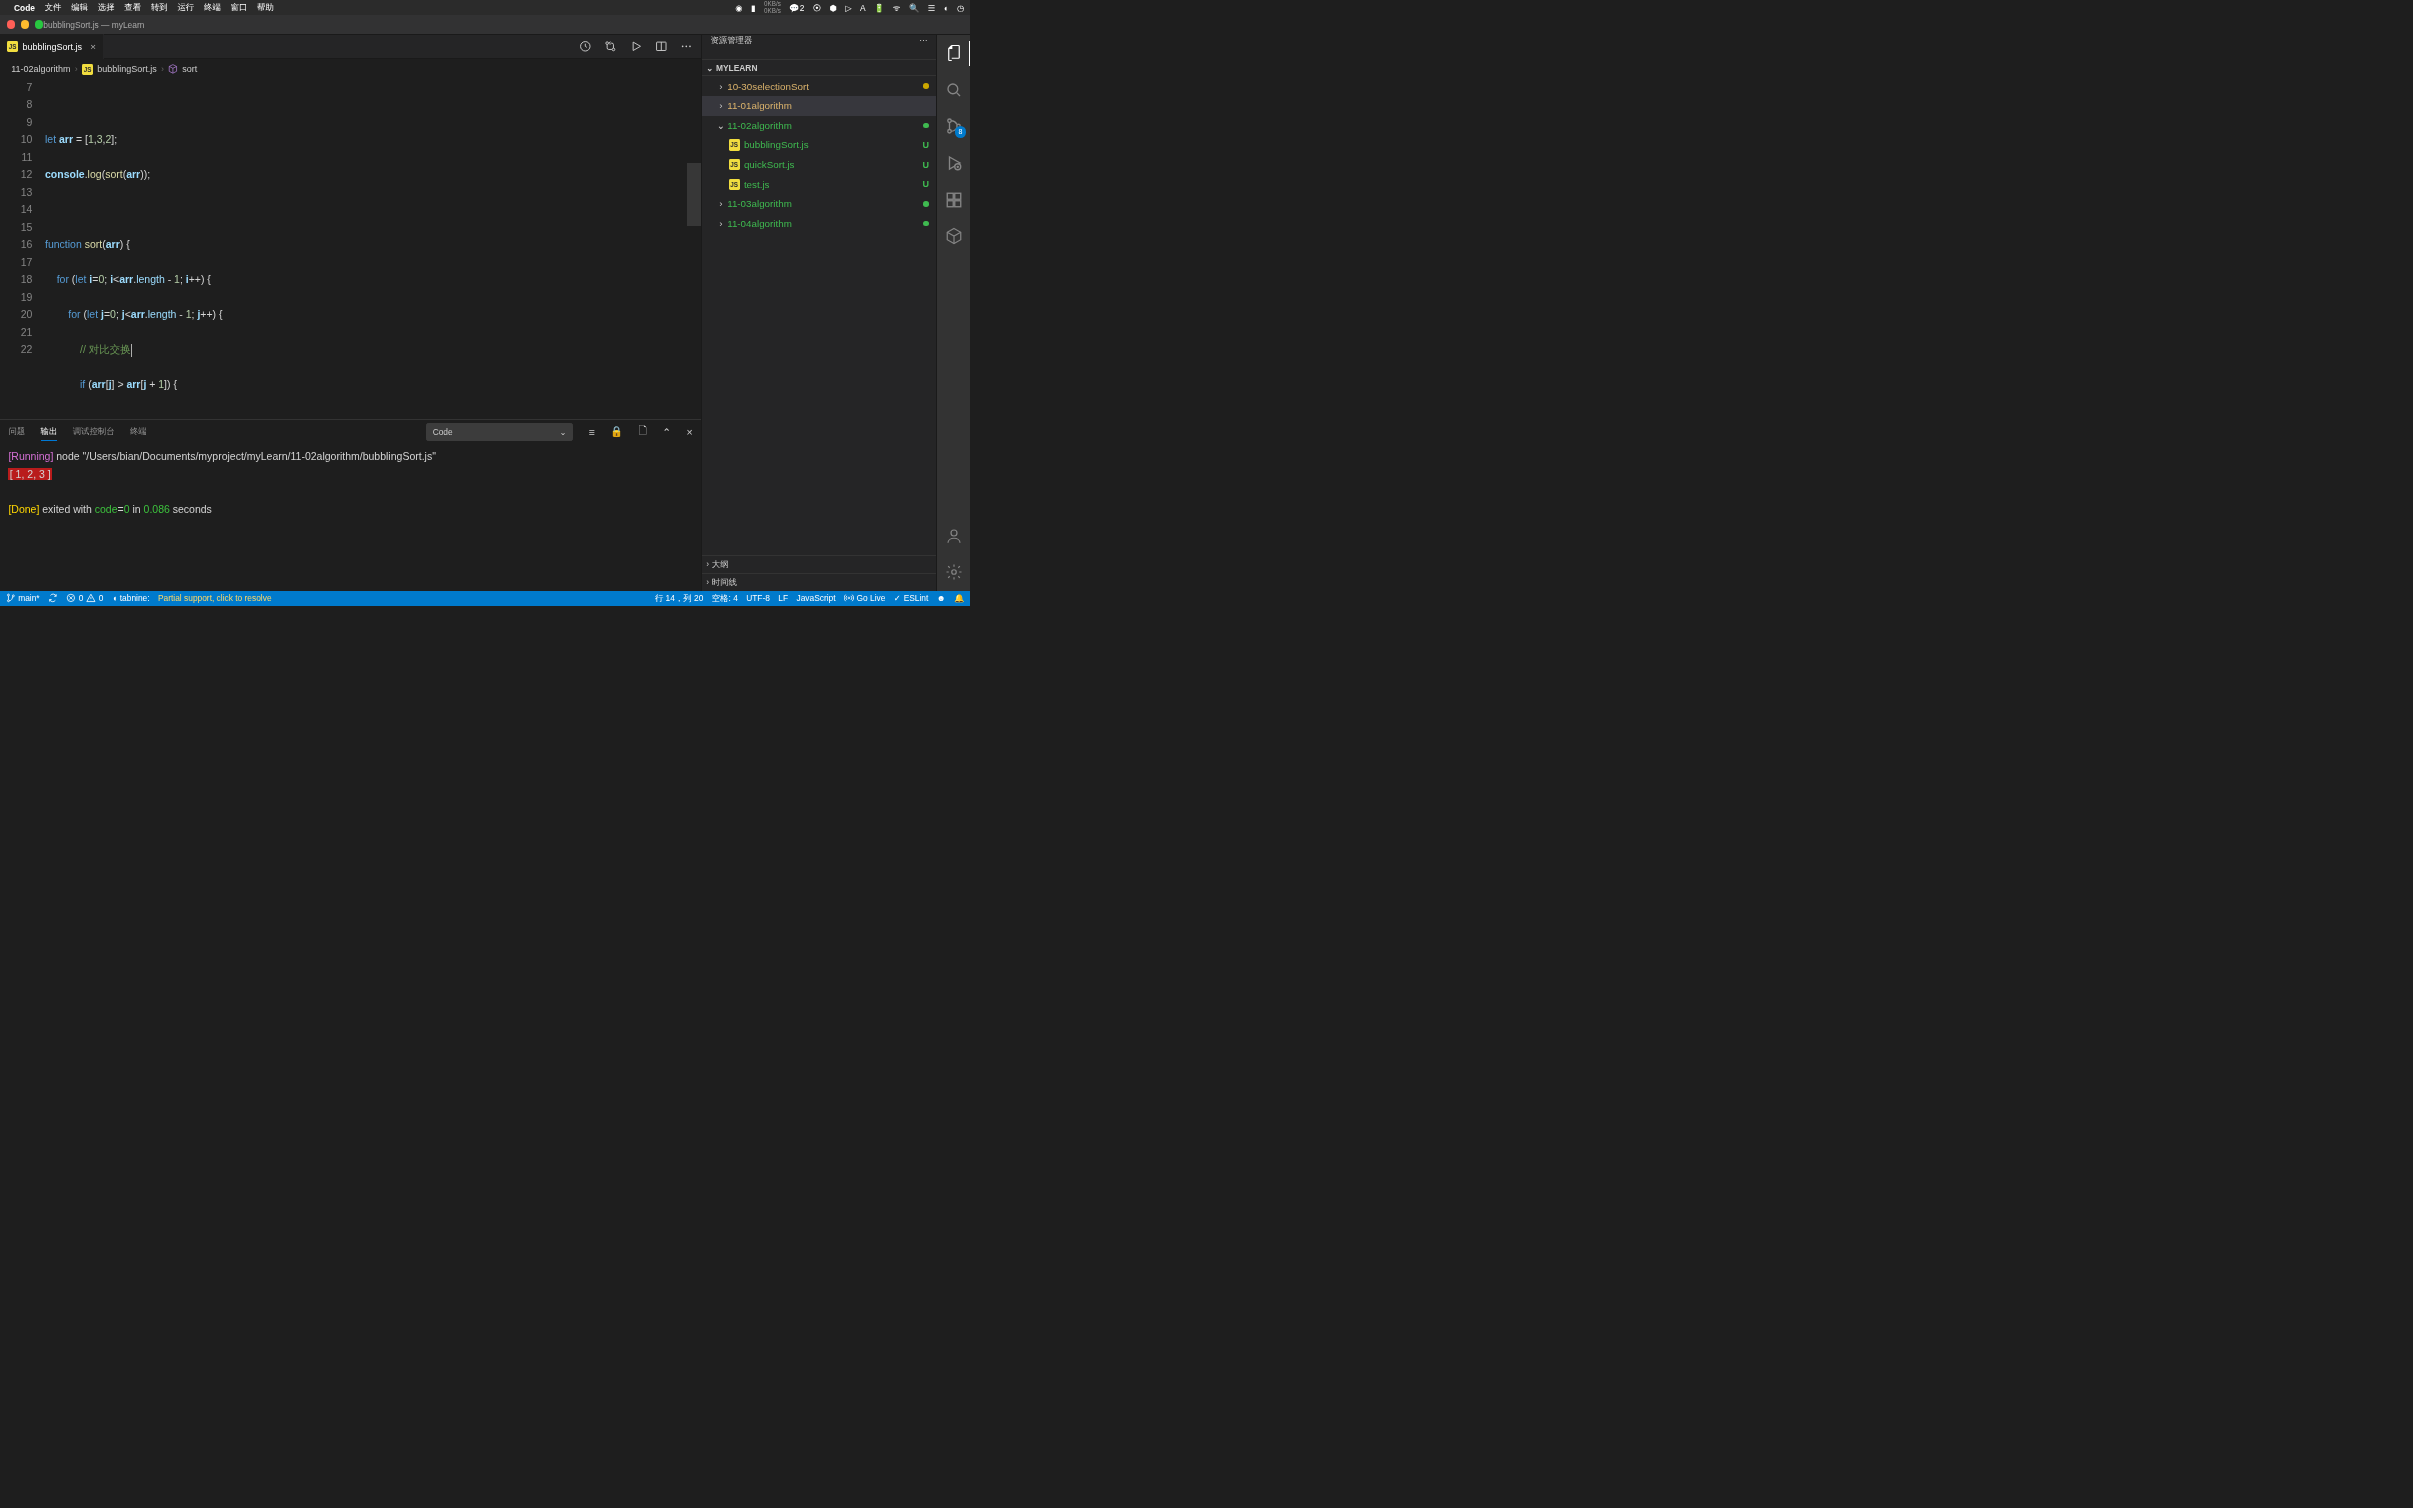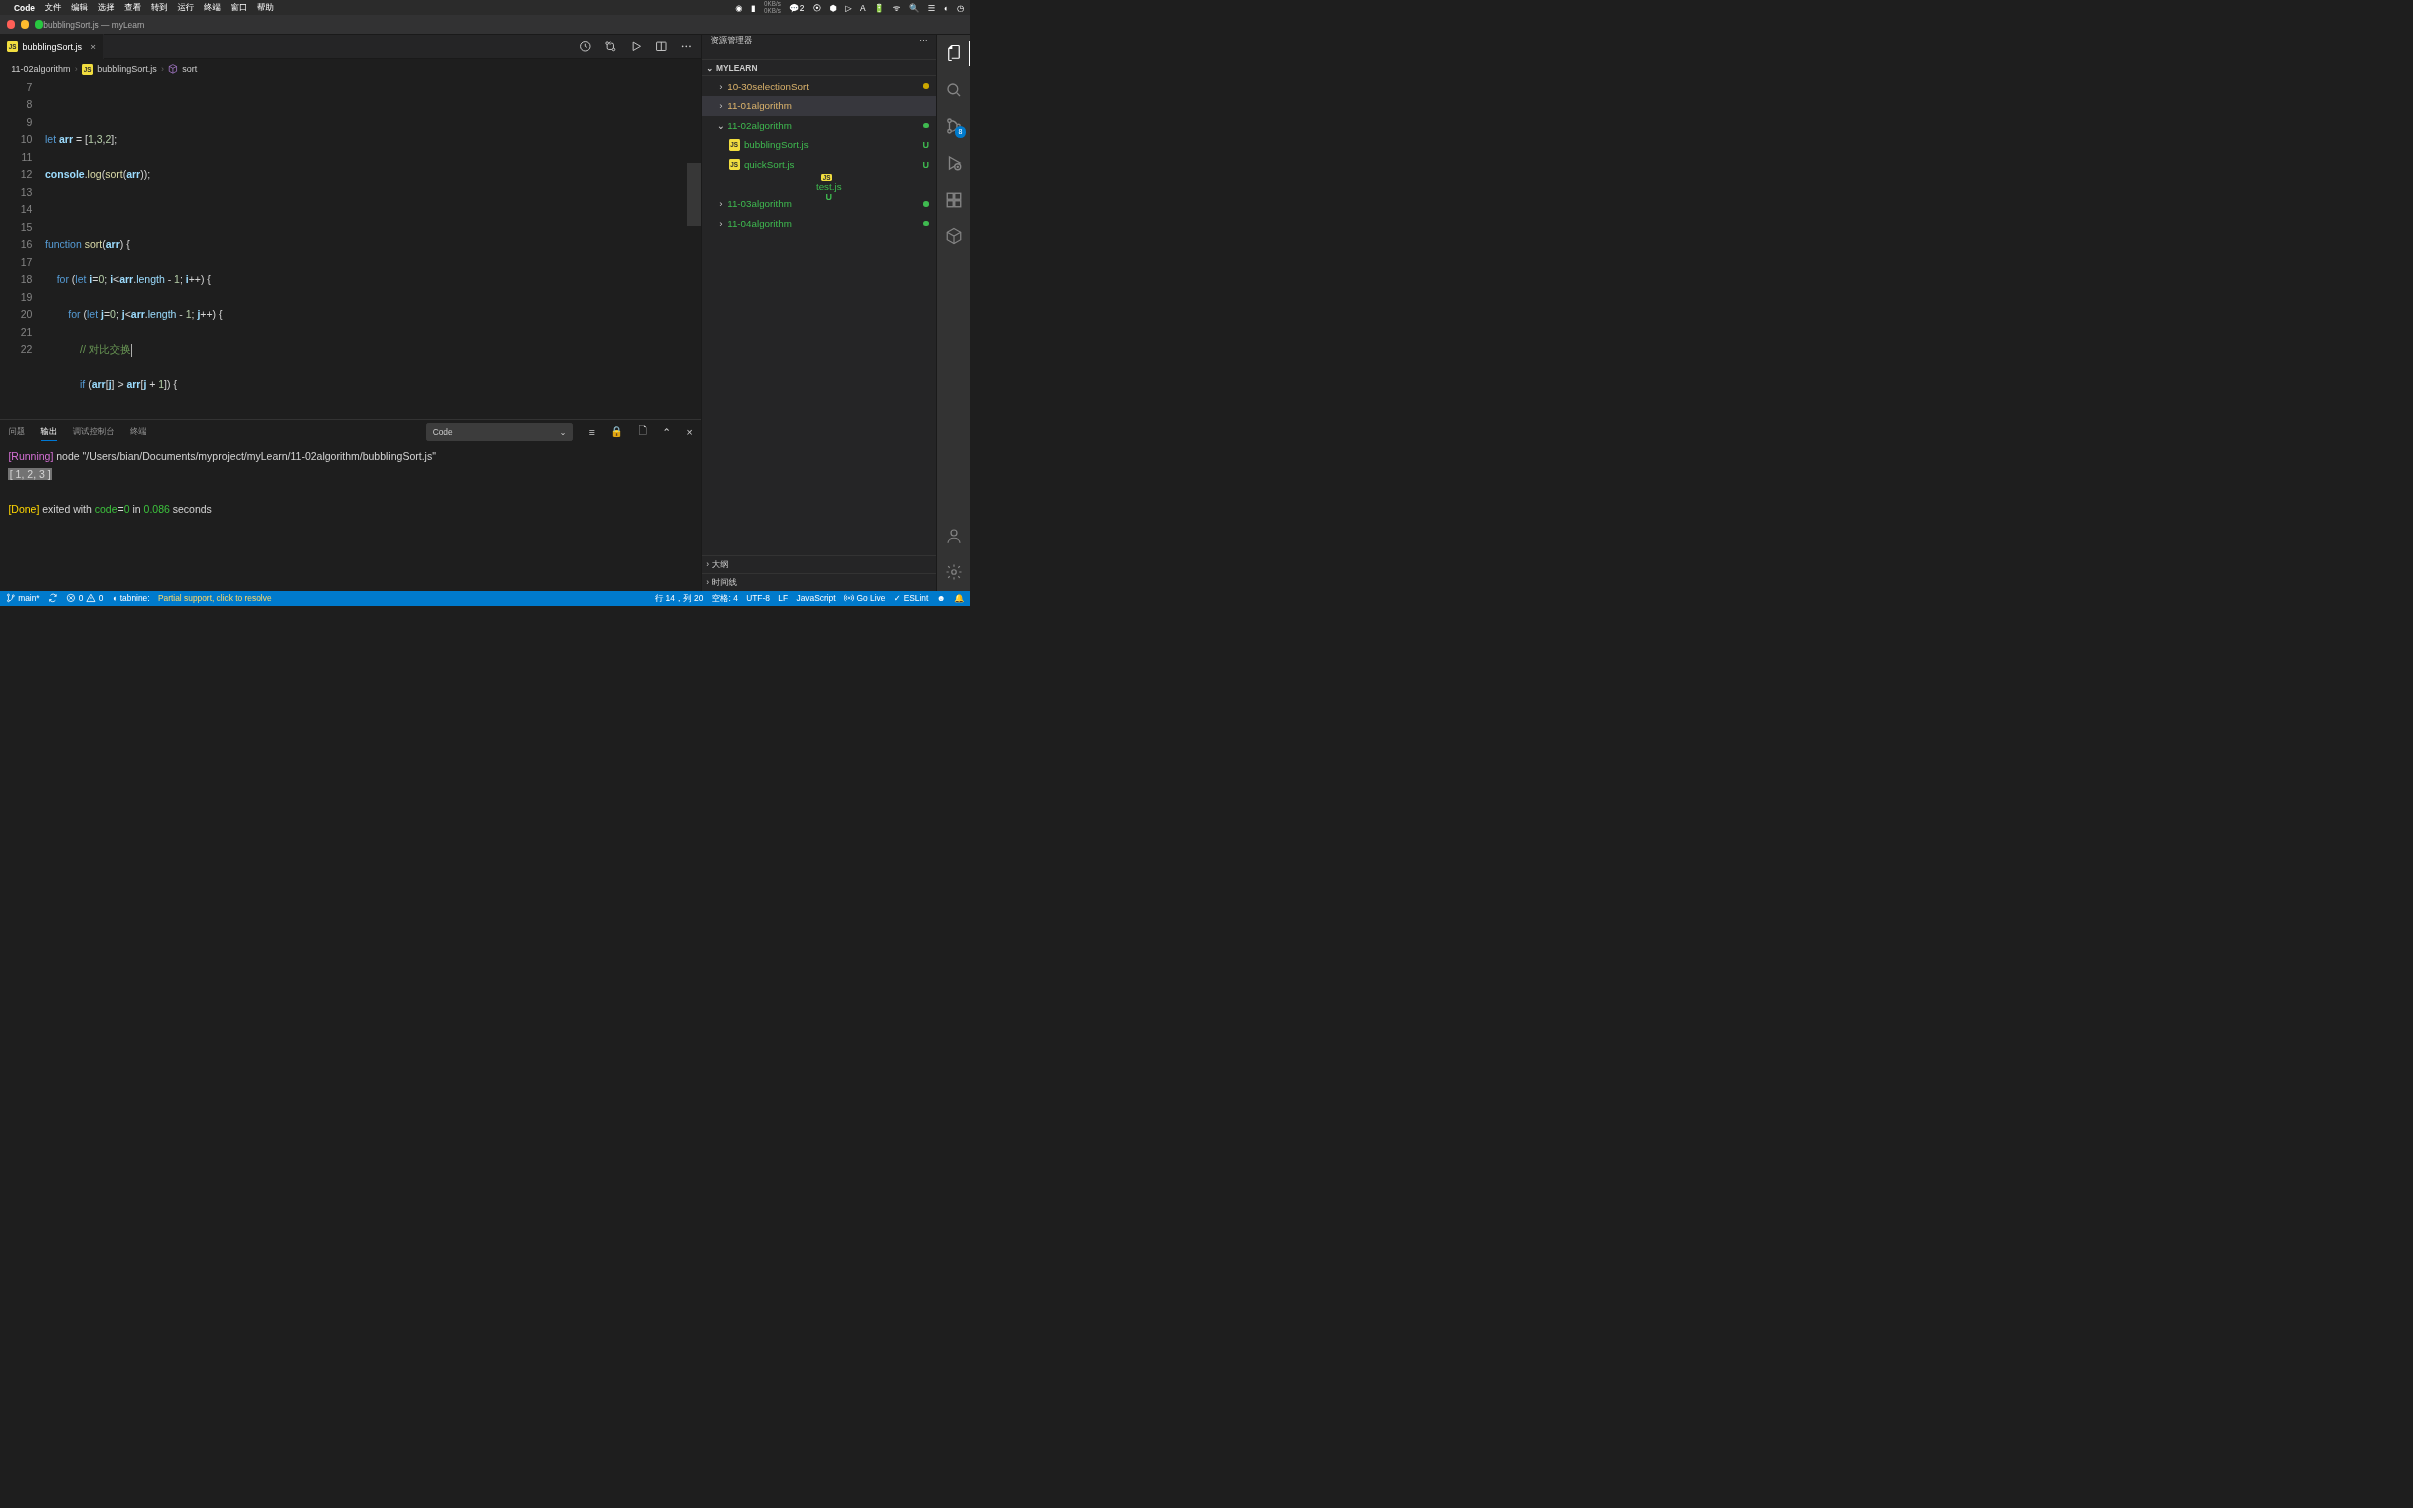--- a/index.html
+++ b/index.html
@@ -65,21 +65,21 @@
 .panel-tabs { height: 24.4px; display: flex; align-items: center; padding: 0 8.4px; gap: 15.4px; font-size: 8.4px; color: #969696; }
 .panel-tabs .pt { padding: 2.8px 0; }
 .panel-tabs .pt.active { color: #fff; border-bottom: 0.7px solid #0078d4; }
 .panel-tabs .sp { flex: 1; }
 .panel-tabs .select { width: 147px; height: 18px; background: #3c3c3c; border: 0.7px solid #3c3c3c; border-radius: 2.1px; padding: 0 5.6px; display: flex; align-items: center; justify-content: space-between; color: #ccc; font-size: 8.4px;}
 .panel-tabs .icn { color: #ccc; font-size: 10.5px; }
 .panel-body { flex: 1; padding: 4.2px 8.4px; font-family: Menlo, monospace; font-size: 10.5px; line-height: 17.5px; color: #d4d4d4; overflow: hidden; }
 .running { color: #d670d6; }
 .done { color: #ffd700; }
 .grn { color: #3dc23d; }
-.arr-out { background: #737373; padding: 0 1.4px; }
+.arr-out { background: #b91c1c; padding: 0 1.4px; }
 
 
 .sidebar { width: 235px; background: #252526; display: flex; flex-direction: column; border-left: 0.7px solid #1a1a1a; }
 .side-head { height: 24.4px; display: flex; justify-content: space-between; padding: 0 8.4px; font-size: 8.4px; color: #cccccc; }
 .side-head .more { color: #ccc; }
 .side-section { height: 17px; display: flex; align-items: center; padding: 0 4.2px; font-size: 8.4px; font-weight: 700; color: #ccc; background: #252526; border-top: 0.7px solid #333; border-bottom: 0.7px solid #333; }
 .tree { flex: 1; overflow: auto; font-size: 9.8px; }
 .tree .item { height: 19.6px; display: flex; align-items: center; padding-right: 7px; color: #dbb36c; }
 .tree .item.file { color: #ccc; }
 .tree .item .chev { width: 12.6px; text-align: center; color: #ccc; font-size: 9.8px;}
@@ -310,21 +310,21 @@
       <div class="item file indent2" style="color:#3fba50;">
         <span class="js-ico ico" style="width:11.2px;height:11.2px;background:#f1dd3f;color:#2d2d2d;font-size:6.3px;font-weight:bold;display:flex;align-items:center;justify-content:center;border-radius:1.4px;">JS</span>
         <span class="lab">bubblingSort.js</span>
         <span class="untracked">U</span>
       </div>
       <div class="item file indent2" style="color:#3fba50;">
         <span class="js-ico ico" style="width:11.2px;height:11.2px;background:#f1dd3f;color:#2d2d2d;font-size:6.3px;font-weight:bold;display:flex;align-items:center;justify-content:center;border-radius:1.4px;">JS</span>
         <span class="lab">quickSort.js</span>
         <span class="untracked">U</span>
       </div>
-      <div class="item file indent2" style="color:#3fba50;flex-direction:column;">
+      <div class="item file indent2" style="color:#3fba50;">
         <span class="js-ico ico" style="width:11.2px;height:11.2px;background:#f1dd3f;color:#2d2d2d;font-size:6.3px;font-weight:bold;display:flex;align-items:center;justify-content:center;border-radius:1.4px;">JS</span>
         <span class="lab">test.js</span>
         <span class="untracked">U</span>
       </div>
       <div class="item indent1" style="color:#3fba50;">
         <span class="chev">›</span>
         <span class="lab">11-03algorithm</span>
         <span class="gdot green"></span>
       </div>
       <div class="item indent1" style="color:#3fba50;">

